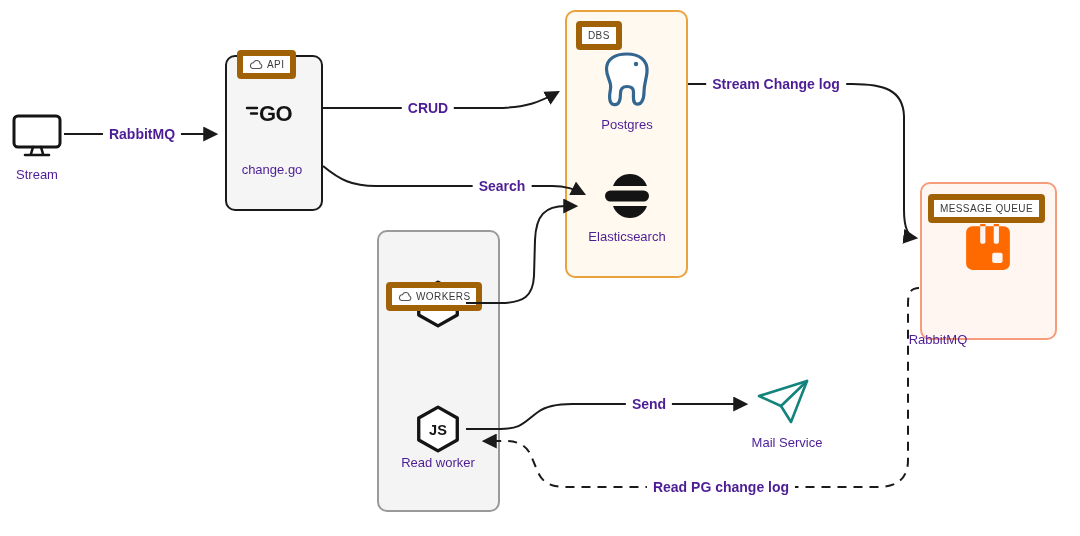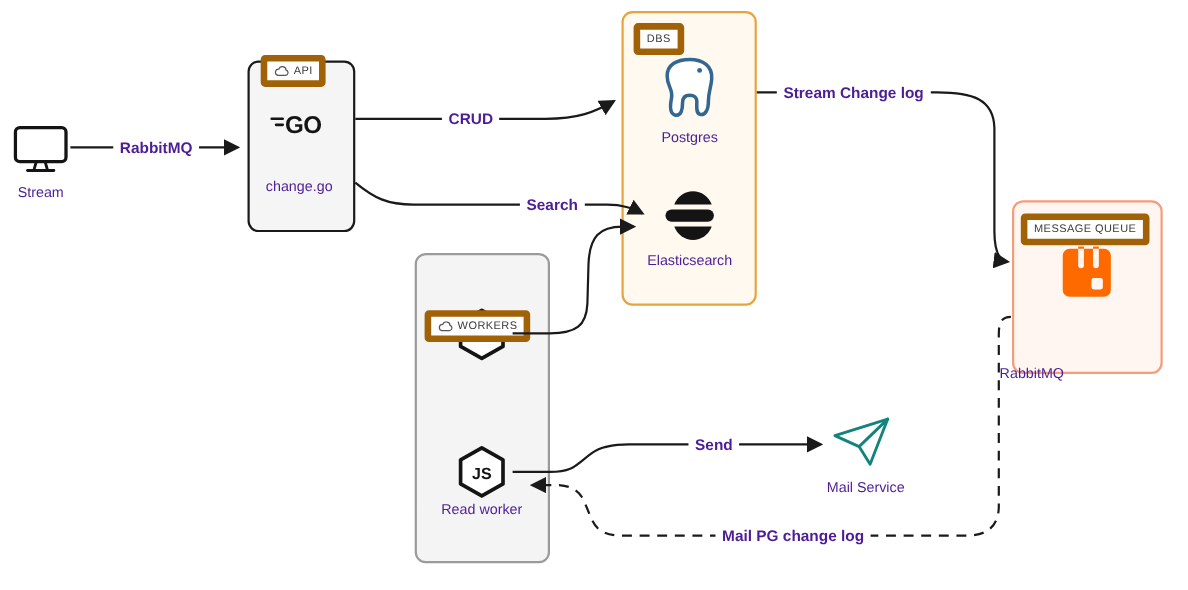--- a/index.html
+++ b/index.html
@@ -164,15 +164,15 @@
     <path class="edge" d="M466 303 H500 C524 303 533 296 534 276 L535 240 C536 215 545 206 566 206 L576 206" marker-end="url(#arrow)"></path>
     <path class="edge" d="M466 429 H500 C522 429 524 422 538 412 C546 406 556 404 572 404 H746" marker-end="url(#arrow)"></path>
     <path class="edge dashed" d="M919 288 C910 288 908 294 908 304 L908 460 C908 478 898 487 878 487 L566 487 C547 487 541 480 537 470 L532 458 C528 447 521 442 508 441 L484 441" marker-end="url(#arrow)"></path>
   </svg>
 
   <div class="edge-label elbl-request">RabbitMQ</div>
   <div class="edge-label elbl-crud">CRUD</div>
   <div class="edge-label elbl-search">Search</div>
   <div class="edge-label elbl-stream">Stream Change log</div>
   <div class="edge-label elbl-send">Send</div>
-  <div class="edge-label elbl-readpg">Mail PG change log</div>
+  <div class="edge-label elbl-readpg">Read PG change log</div>
 
 </div>
 
 </body></html>

